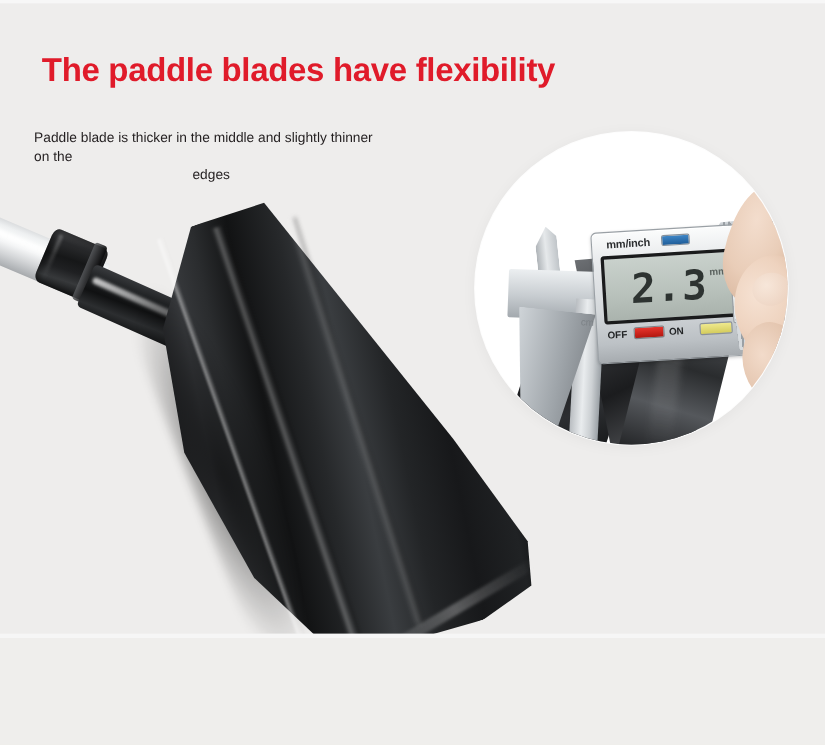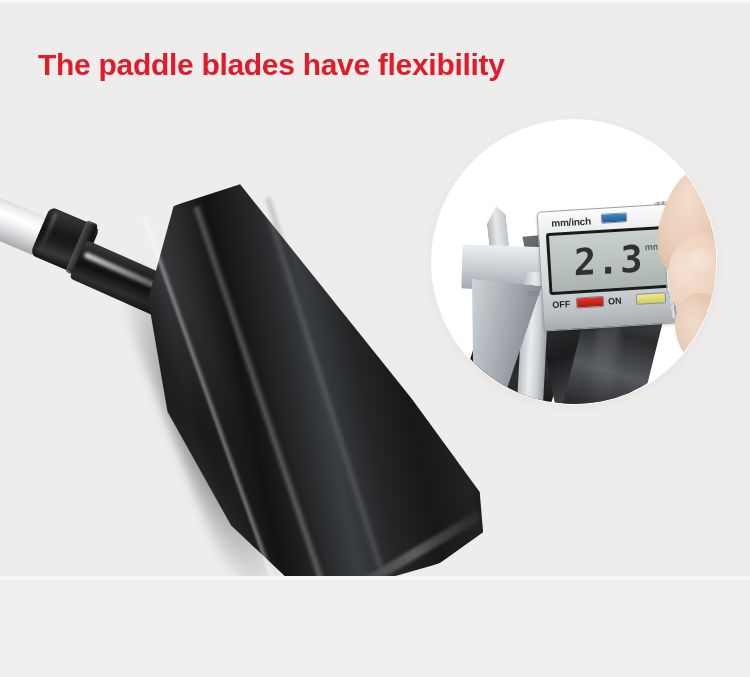--- a/index.html
+++ b/index.html
@@ -345,20 +345,24 @@
 </style>
 </head>
 <body>
 
 <div class="page">
 
   <div class="edge-top"></div>
 
   <div class="headline">The paddle blades have flexibility</div>
 
+  <div class="subtitle">
+    <span class="l1">Paddle blade is thicker in the middle and slightly thinner on the</span>
+    <span class="l2">edges</span>
+  </div>
 
 
   <div class="paddle-stage">
 
     <div class="shaft"></div>
     <div class="ferrule"></div>
     <div class="neck"></div>
 
     <div class="blade">
       <div class="blade-body"></div>

